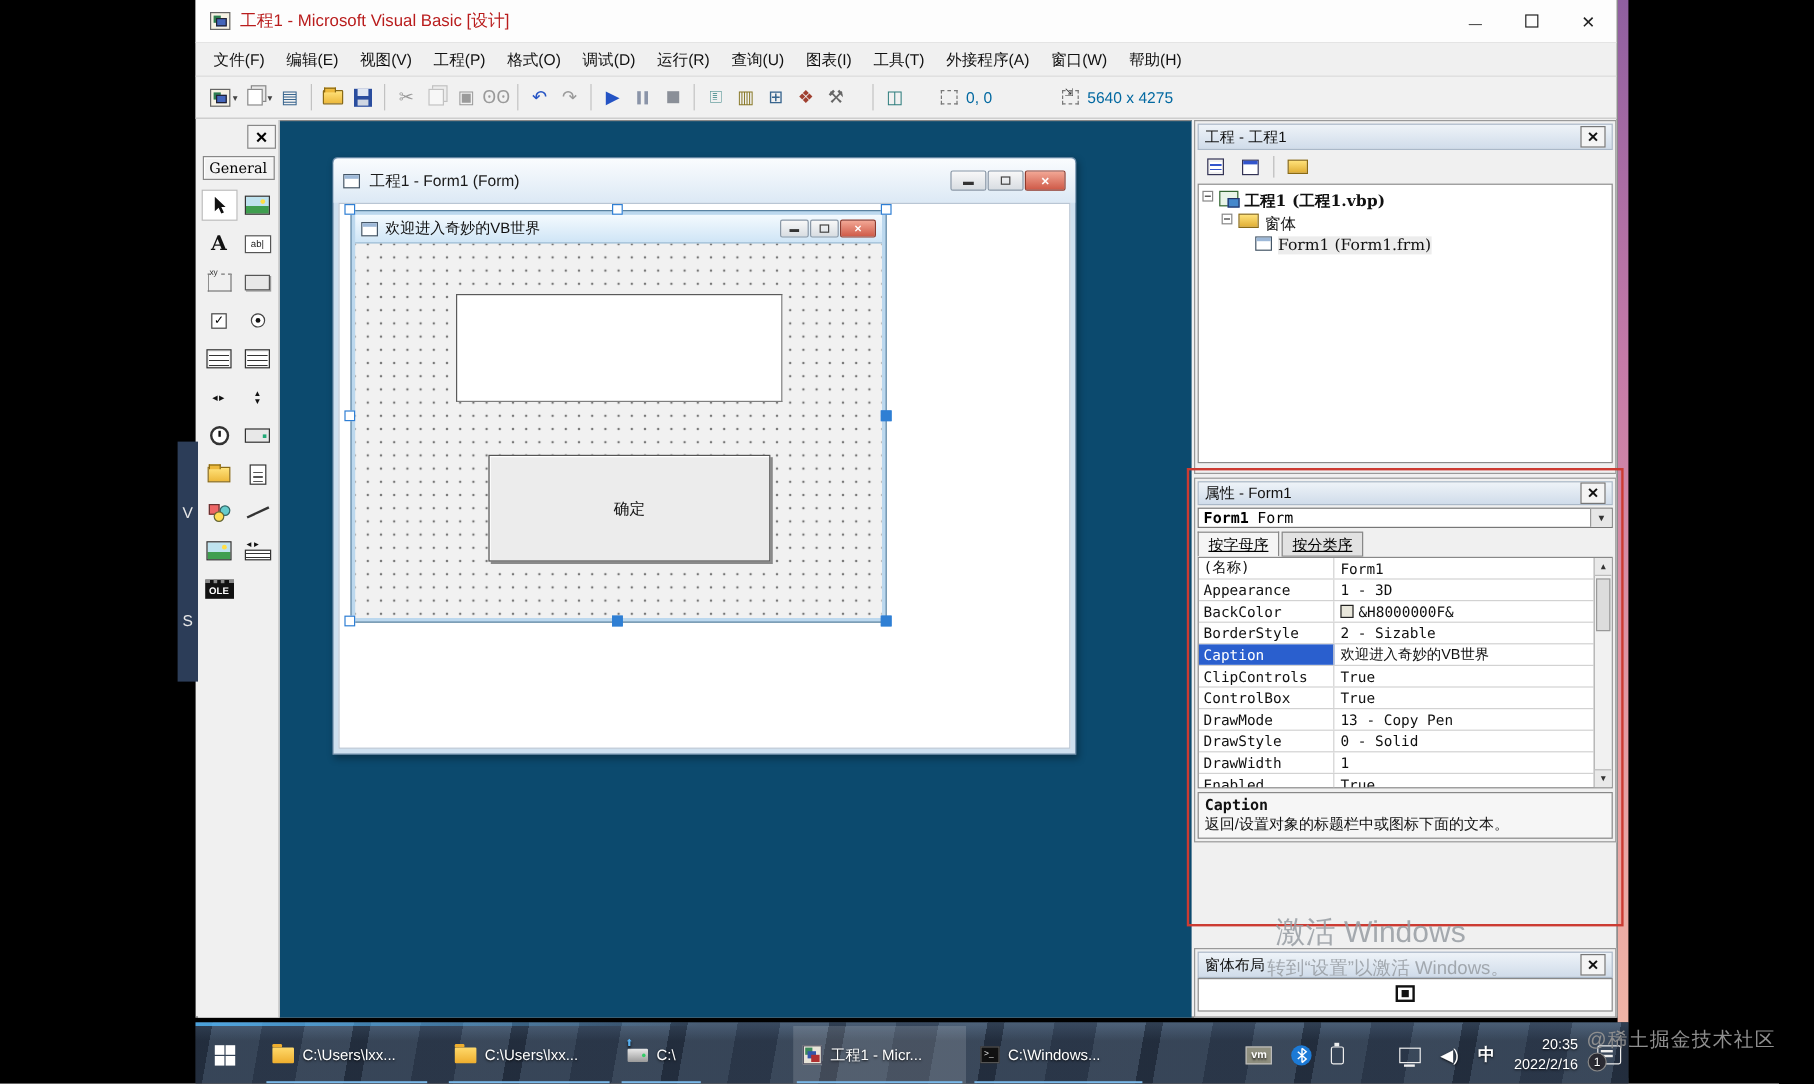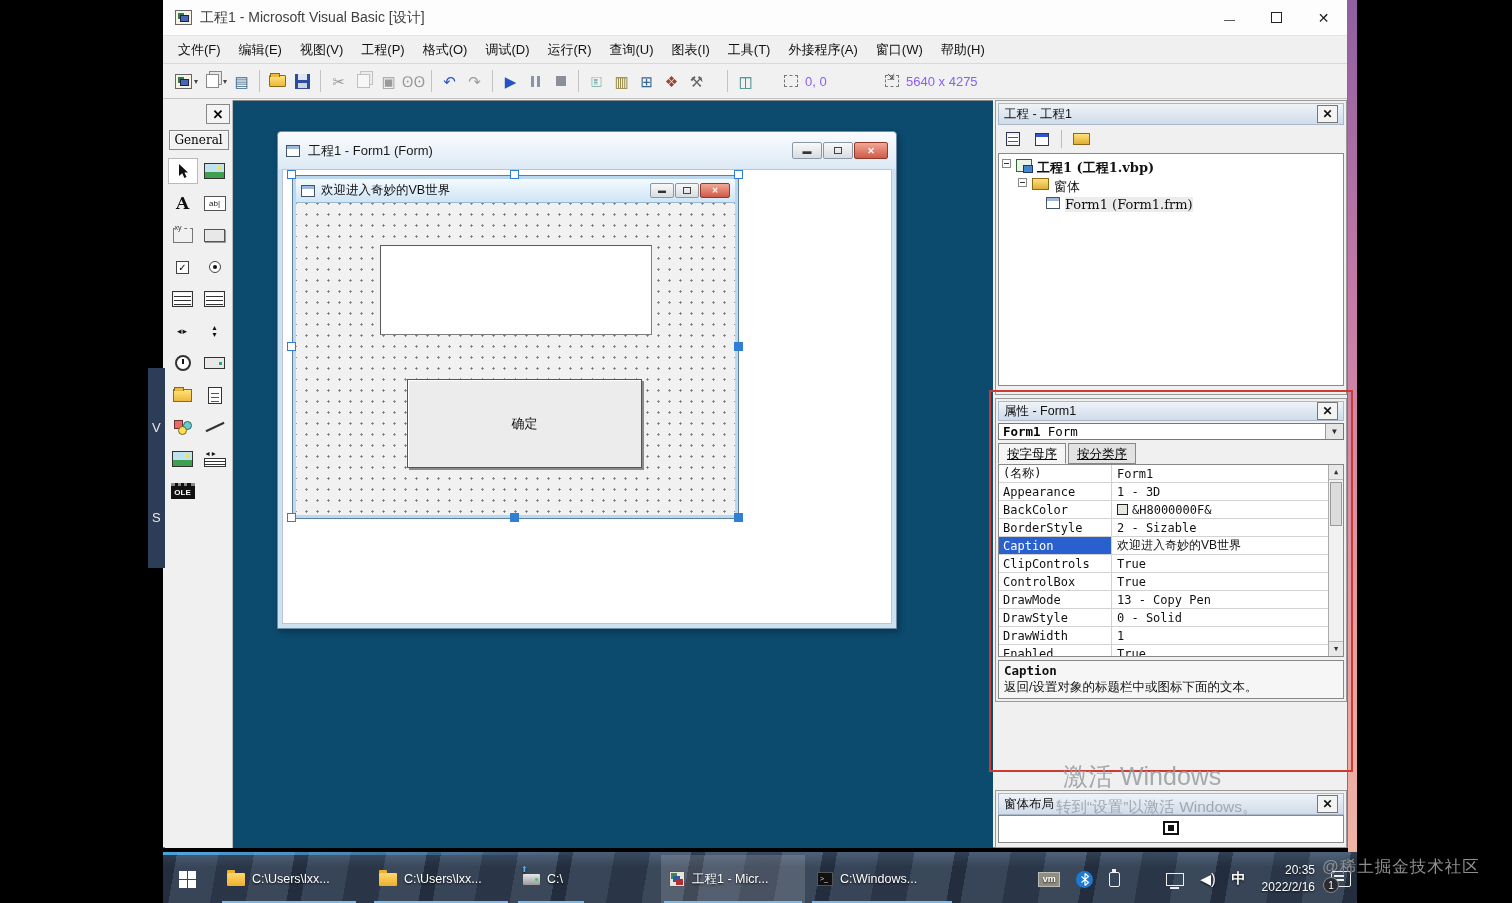--- a/index.html
+++ b/index.html
@@ -12,21 +12,21 @@
     background: linear-gradient(180deg,#8f5fa0,#c57aa8 35%,#e39aa2 70%,#f0b4a6); }
   .sliver-left { position: absolute; left: -15px; top: 368px; width: 18px; height: 200px;
     background: #2c3d58; color: #e8e8e8; font-size: 13px; }
   .sliver-left span { position: absolute; left: 4px; }
 
   
   .vbwin { position: absolute; left: 0; top: 0; width: 1185px; height: 848px; background: #f0f0f0;
     border-right: 1px solid #777; border-bottom: 1px solid #777; }
   .titlebar { position: relative; height: 36px; background: #fdfdfd; display: flex; align-items: center;
     gap: 8px; padding-left: 12px; border-bottom: 1px solid #e4e4e4; }
-  .titlebar .t-text { font-size: 14px; color: #404040; }
+  .titlebar .t-text { font-size: 14px; color: #b91c1c; }
   .wctl { position: absolute; right: 0; top: 0; height: 100%; display: flex; }
   .wctl .wbtn { width: 47px; height: 100%; display: flex; align-items: center; justify-content: center;
     color: #222; font-size: 14px; }
   .g-min::before { content: "—"; font-size: 11px; }
   .g-max { width: 11px; height: 11px; border: 1.5px solid #222; display: inline-block; }
   .g-close::before { content: "✕"; }
 
   
   .vb-ico { width: 17px; height: 15px; position: relative; background: #f6f2e4; border: 1px solid #666; }
   .vb-ico::before { content: ""; position: absolute; left: 2px; top: 2px; width: 6px; height: 6px; background: #2e7d4f; }
@@ -48,21 +48,21 @@
   .c-blue { color: #2453c4; } .c-steel { color: #38658e; } .c-teal { color: #2e7d7d; }
   .c-oliv { color: #8a7a2a; } .c-red2 { color: #a04030; } .c-gray { color: #666; }
   .i-folder { width: 17px; height: 12px; background: linear-gradient(#ffe27a,#edb93c); border: 1px solid #8a6a14; border-radius: 1px; position: relative; }
   .i-folder::before { content: ""; position: absolute; left: 0; top: -3px; width: 8px; height: 3px; background: #edb93c; border: 1px solid #8a6a14; border-bottom: none; }
   .i-floppy { width: 15px; height: 15px; background: #2a4d9e; position: relative; }
   .i-floppy::before { content: ""; position: absolute; left: 3px; top: 0; width: 9px; height: 6px; background: #dfe6f2; }
   .i-floppy::after { content: ""; position: absolute; left: 3px; bottom: 1px; width: 9px; height: 5px; background: #cfd6e2; }
   .i-sheets { width: 13px; height: 14px; background: #fff; border: 1px solid #888; box-shadow: 3px -3px 0 -1px #e8e8e8, 3px -3px 0 0 #888; }
   .i-pause span { display: inline-block; width: 3px; height: 11px; background: #8a94a8; margin: 0 1.5px; }
   .i-stop { width: 10px; height: 10px; background: #8a8f98; }
-  .coordbox { display: flex; align-items: center; gap: 7px; margin-left: 26px; font-size: 13px; color: #8b5cf6; }
+  .coordbox { display: flex; align-items: center; gap: 7px; margin-left: 26px; font-size: 13px; color: #0369a1; }
   .coordbox .num { min-width: 54px; }
   .i-posbox { width: 14px; height: 12px; border: 1.5px dashed #777; }
   .i-sizebox { width: 14px; height: 12px; border: 1.5px dashed #777; position: relative; }
   .i-sizebox::before { content: "⇲"; position: absolute; left: 1px; top: -4px; font-size: 9px; color: #333; }
 
   
   .mdi { position: absolute; left: 70px; top: 100px; width: 760px; height: 748px; background: #0c4a6e;
     border-top: 1px solid #888; }
 
   

